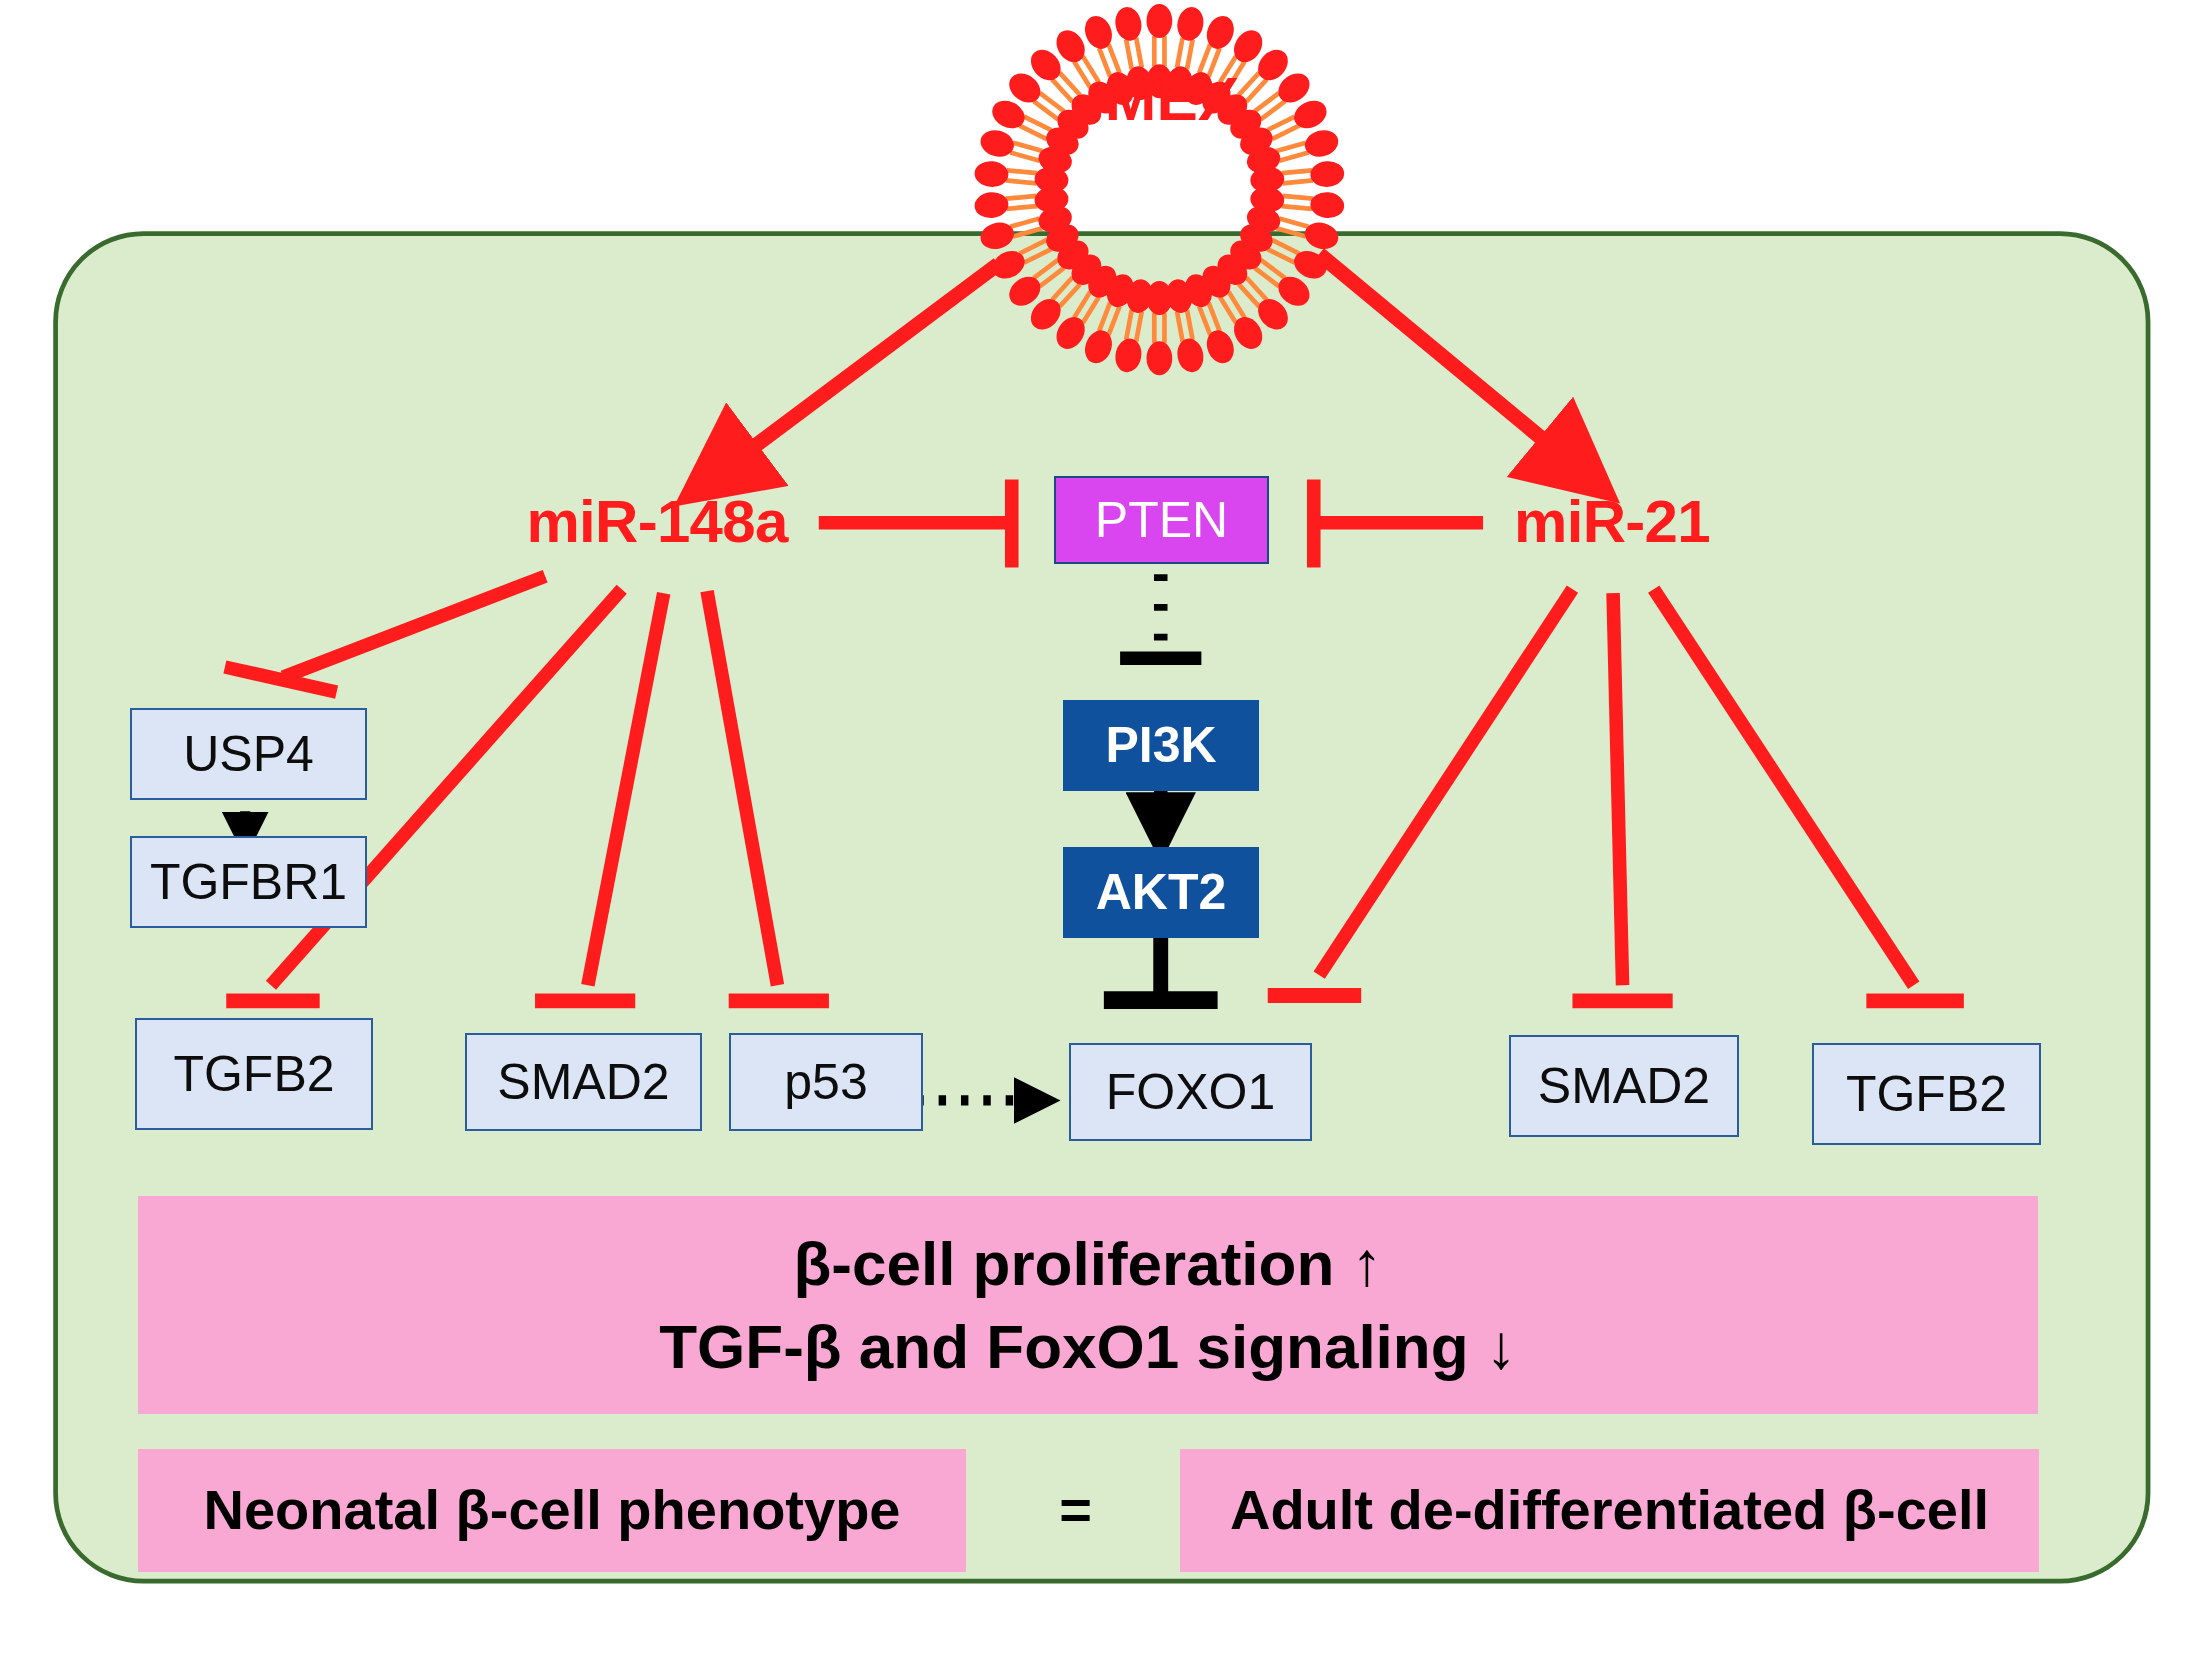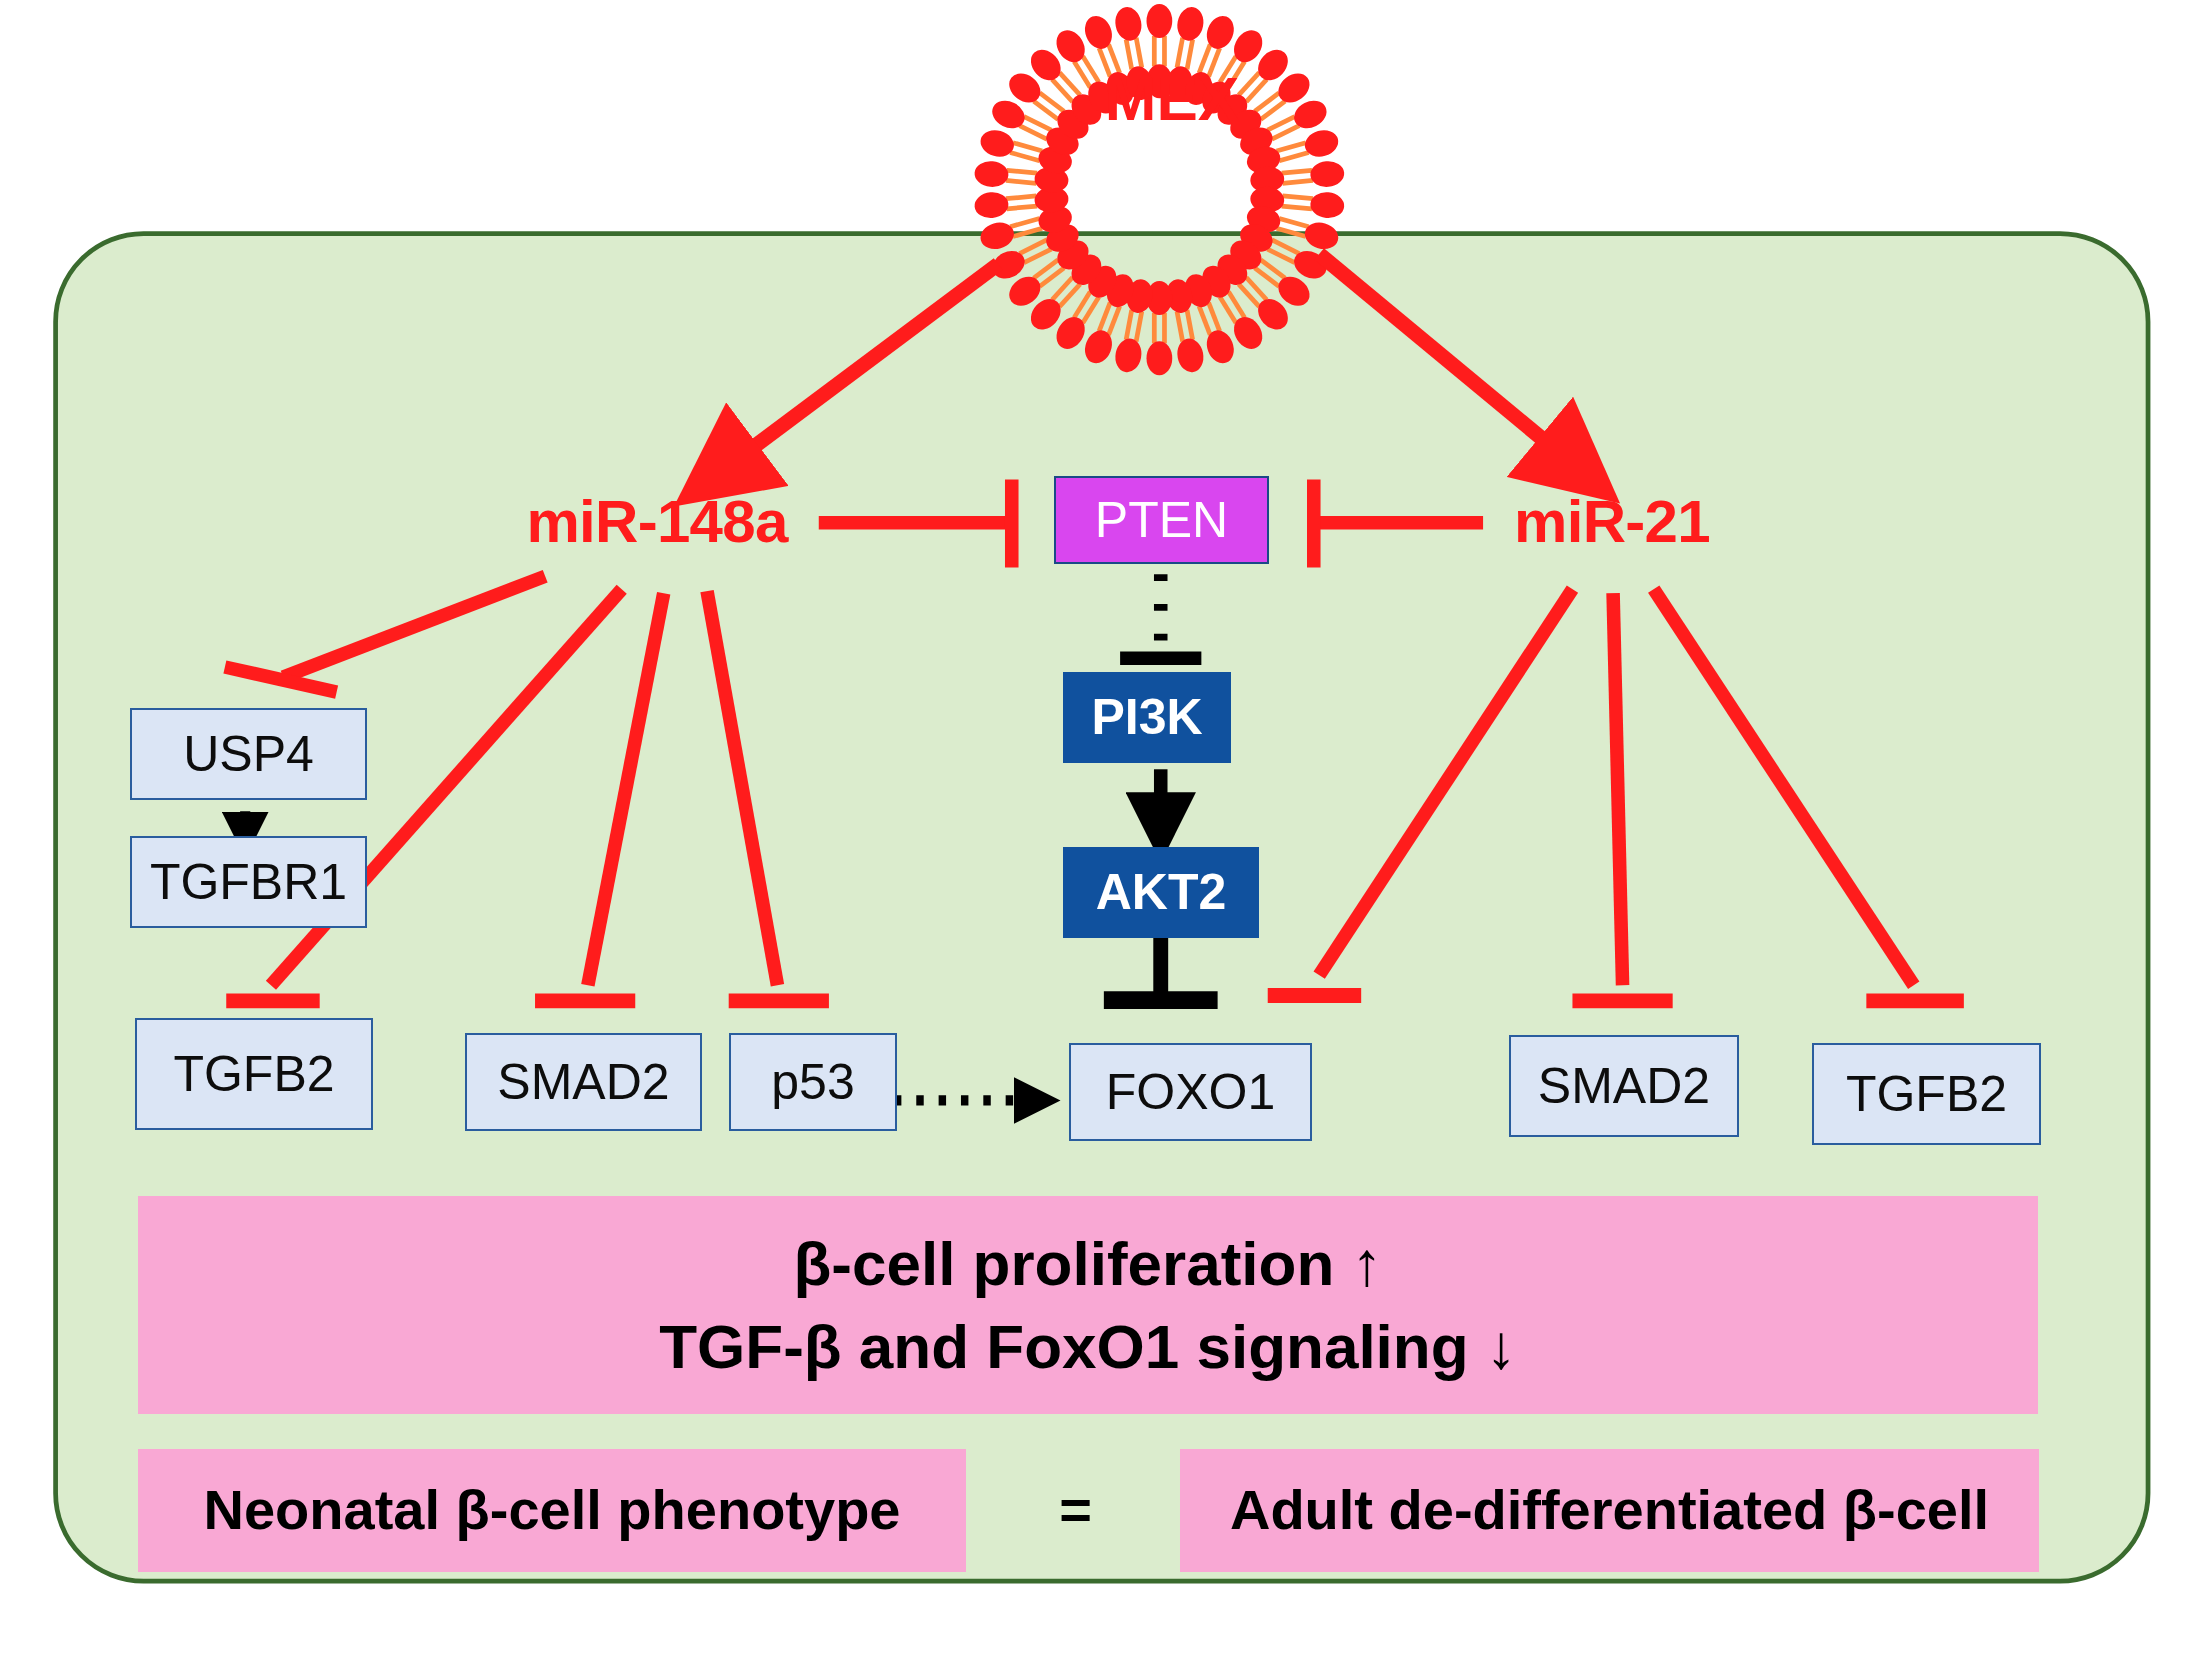--- a/index.html
+++ b/index.html
@@ -253,33 +253,33 @@
     <line x1="1320" y1="1625" x2="1530" y2="1625" stroke="#000000" stroke-width="15" stroke-dasharray="11 22" marker-end="url(#blkArrowSm)"></line>
   </svg>
 
   <div class="lbl mex-label" style="left:1077px;top:61px;width:190px;height:75px;">MEX</div>
 
   <div class="lbl mirna" style="left:515px;top:484px;width:284px;height:75px;">miR-148a</div>
   <div class="lbl mirna" style="left:1490px;top:484px;width:244px;height:75px;">miR-21</div>
 
   <div class="lbl node pten" style="left:1054px;top:476px;width:215px;height:88px;">PTEN</div>
 
-  <div class="lbl node dark" style="left:1063px;top:672px;width:168px;height:91px;">PI3K</div>
+  <div class="lbl node dark" style="left:1063px;top:700px;width:196px;height:91px;">PI3K</div>
 
   <div class="lbl node dark" style="left:1063px;top:847px;width:196px;height:91px;">AKT2</div>
 
   <div class="lbl node" style="left:130px;top:696px;width:237px;height:92px;margin-top:12px;">USP4</div>
 
   <div class="lbl node" style="left:130px;top:836px;width:237px;height:92px;">TGFBR1</div>
 
   <div class="lbl node" style="left:135px;top:1018px;width:238px;height:112px;">TGFB2</div>
 
   <div class="lbl node" style="left:465px;top:1033px;width:237px;height:98px;">SMAD2</div>
 
-  <div class="lbl node" style="left:729px;top:1033px;width:168px;height:98px;">p53</div>
+  <div class="lbl node" style="left:729px;top:1033px;width:194px;height:98px;">p53</div>
 
   <div class="lbl node" style="left:1069px;top:1043px;width:243px;height:98px;">FOXO1</div>
 
   <div class="lbl node" style="left:1509px;top:1035px;width:230px;height:102px;">SMAD2</div>
 
   <div class="lbl node" style="left:1812px;top:1043px;width:229px;height:102px;">TGFB2</div>
 
   <div class="lbl whitepanel pan-main" style="left:138px;top:1196px;width:1900px;height:218px;">
     <div>β-cell proliferation ↑</div>
     <div>TGF-β and FoxO1 signaling ↓</div>

